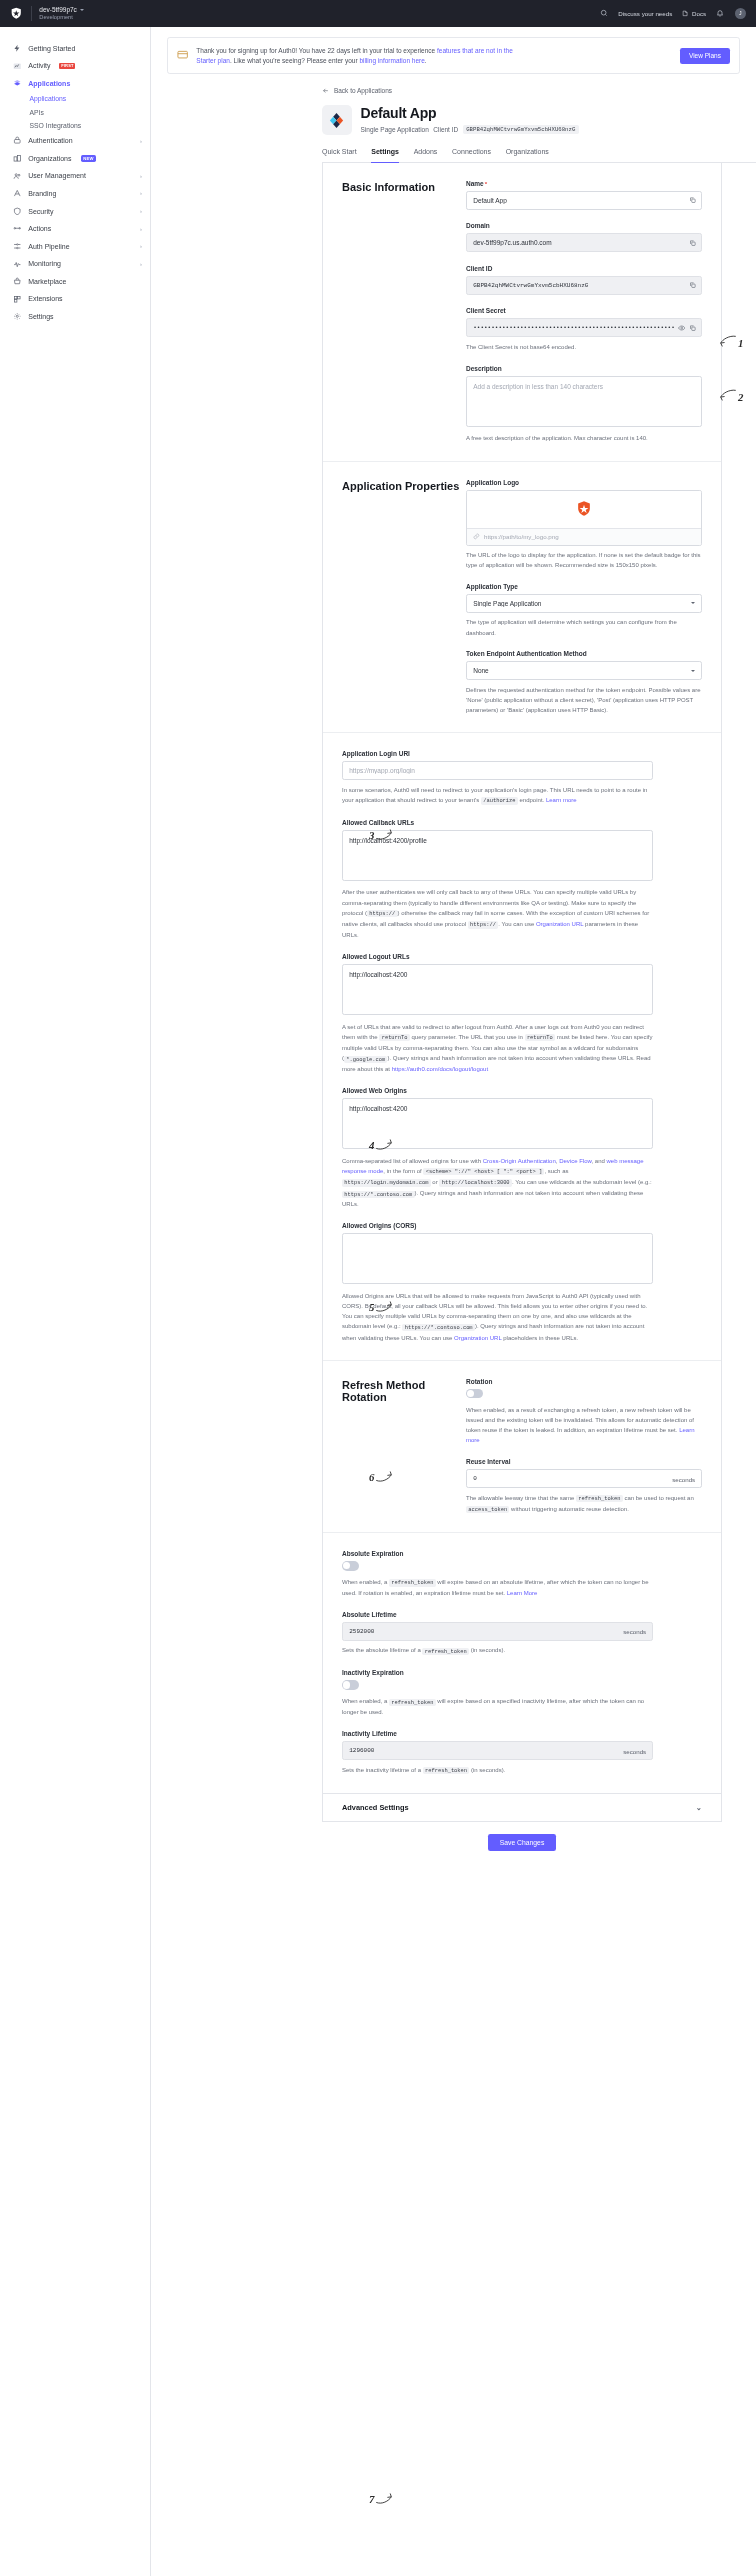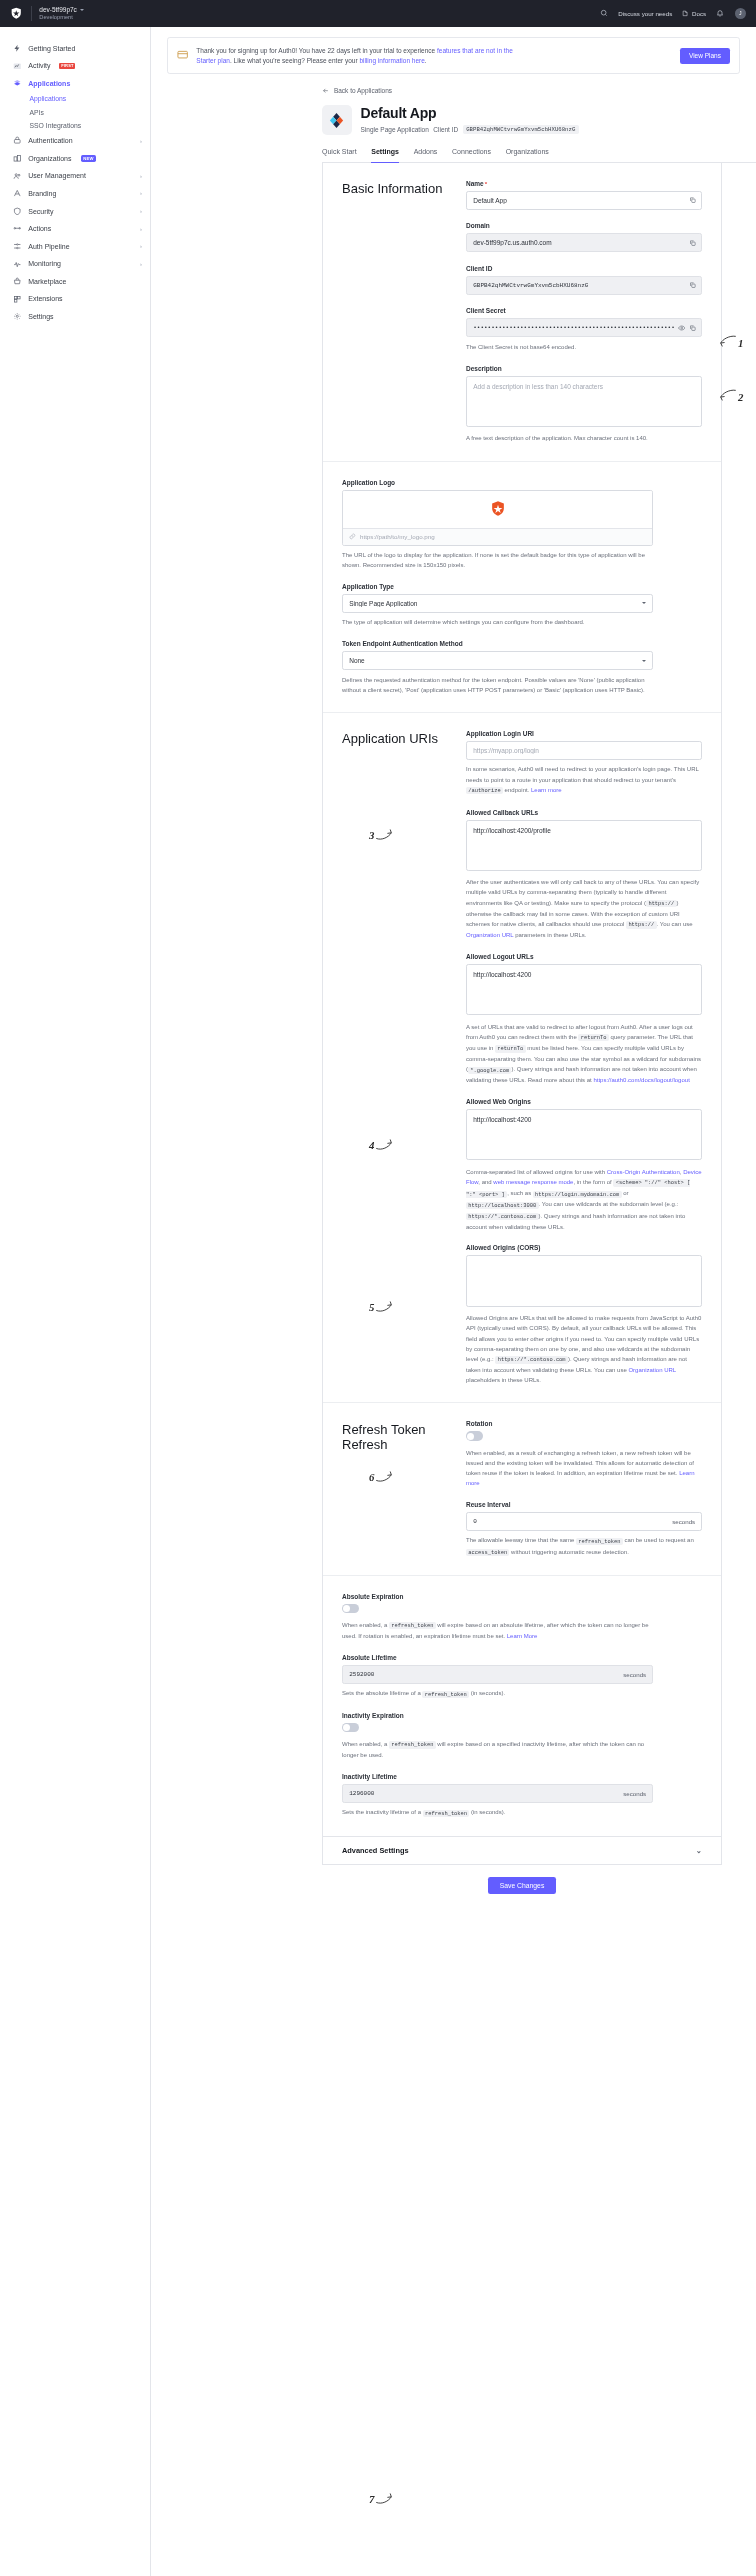--- a/index.html
+++ b/index.html
@@ -139,21 +139,21 @@
     border: 0.6px solid #e3e5ea;
     border-top: none;
     background: #fff;
     padding: 0;
   }
   .section {
     display: flex; padding: 17px 19px; border-bottom: 0.6px solid #eceef1;
   }
   .section:last-child { border-bottom: none; }
   .sec-title {
-    width: 124px; flex: 0 0 124px; font-size: 13px; font-weight: 400; color: #16191f;
+    width: 124px; flex: 0 0 124px; font-size: 11px; font-weight: 700; color: #16191f;
     padding-top: 1.1px;
   }
   .sec-body { flex: 1; max-width: 311px; }
 
   .field { margin-bottom: 12.5px; }
   .field:last-child { margin-bottom: 0; }
   .flabel {
     font-size: 6.5px; font-weight: 600; color: #2c3038; margin-bottom: 4px;
     display: flex; align-items: center; gap: 1.1px;
   }
@@ -586,20 +586,21 @@
               <div class="field">
                 <div class="flabel">Description</div>
                 <textarea class="ta" rows="4" placeholder="Add a description in less than 140 characters" style=""></textarea>
                 <div class="helptext">A free text description of the application. Max character count is 140.</div>
               </div>
 
             </div>
           </div>
 
           <div class="section">
+            <div class="sec-title">Application Properties</div>
             <div class="sec-body">
 
               <div class="field">
                 <div class="flabel">Application Logo</div>
                 <div class="logo-box">
                   <div class="logo-preview">
                     <svg viewBox="0 0 40 40" width="18" height="18">
                       <path d="M20 3 L33 7.5 v11 c0 8-5.4 14-13 16.5 -7.6-2.5-13-8.5-13-16.5v-11L20 3z" fill="#eb5424"></path>
                       <path d="M20 10.5l2.3 7.1h7.5l-6.1 4.4 2.3 7.1L20 24.7l-6 4.4 2.3-7.1-6.1-4.4h7.5L20 10.5z" fill="#fff"></path>
                     </svg>
@@ -634,21 +635,20 @@
                   </select>
                   <span class="sel-chev"></span>
                 </div>
                 <div class="helptext">Defines the requested authentication method for the token endpoint. Possible values are 'None' (public application without a client secret), 'Post' (application uses HTTP POST parameters) or 'Basic' (application uses HTTP Basic).</div>
               </div>
 
             </div>
           </div>
 
           <div class="section">
-            <div class="sec-title">Application URIs</div>
             <div class="sec-body">
 
               <div class="field">
                 <div class="flabel">Application Login URI</div>
                 <div class="input-wrap">
                   <input class="inp" style="padding-right: 6.2px;" placeholder="https://myapp.org/login">
                 </div>
                 <div class="helptext">
                   <span>In some scenarios, Auth0 will need to redirect to your application's login page. This URL needs to point to a route in your application that should redirect to your tenant's </span><code class="k">/authorize</code><span> endpoint. </span><a href="#">Learn more</a>
                 </div>
@@ -684,21 +684,21 @@
                 <div class="helptext">
                   <span>Allowed Origins are URLs that will be allowed to make requests from JavaScript to Auth0 API (typically used with CORS). By default, all your callback URLs will be allowed. This field allows you to enter other origins if you need to. You can specify multiple valid URLs by comma-separating them on one by one, and also use wildcards at the subdomain level (e.g.: </span><code class="k">https://*.contoso.com</code><span>). Query strings and hash information are not taken into account when validating these URLs. You can use </span><a href="#">Organization URL</a><span> placeholders in these URLs.</span>
                 </div>
               </div>
 
             </div>
           </div>
 
 
           <div class="section">
-            <div class="sec-title">Refresh Token Refresh</div>
+            <div class="sec-title">Refresh Method Rotation</div>
             <div class="sec-body">
               <div class="field">
                 <div class="flabel">Rotation</div>
                 <span class="toggle"></span>
                 <div class="helptext">
                   <span>When enabled, as a result of exchanging a refresh token, a new refresh token will be issued and the existing token will be invalidated. This allows for automatic detection of token reuse if the token is leaked. In addition, an expiration lifetime must be set. </span><a href="#">Learn more</a>
                 </div>
               </div>
               <div class="field">
                 <div class="flabel">Reuse Interval</div>

